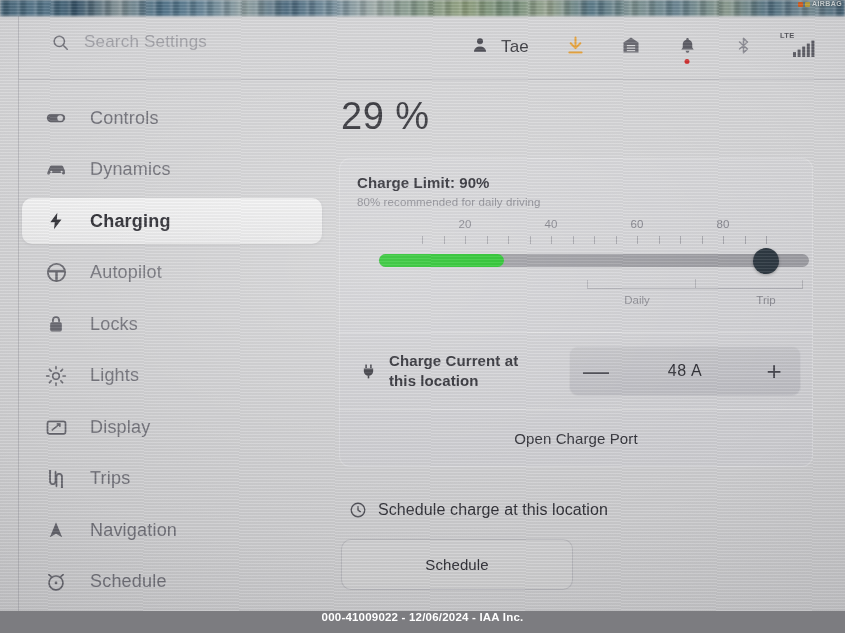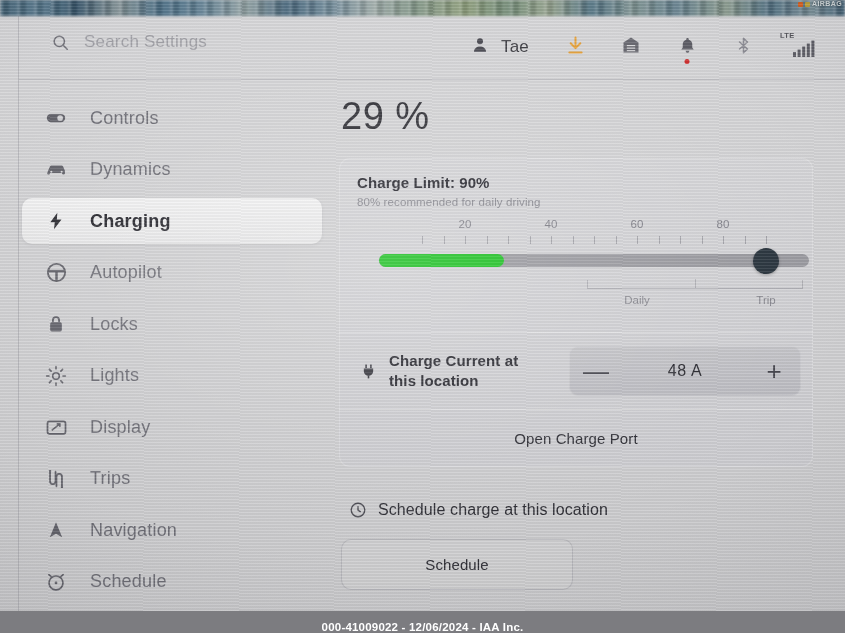--- a/index.html
+++ b/index.html
@@ -418,21 +418,21 @@
     letter-spacing: .1px;
   }
 
   
   .watermark {
     position: absolute;
     left: 0; bottom: 0;
     width: 845px; height: 22px;
     background: #7c7c80;
     display: flex;
-    align-items: flex-end;
+    align-items: flex-start;
     justify-content: center;
     z-index: 60;
   }
   .watermark-text {
     font-size: 11.5px;
     font-weight: bold;
     color: #ffffff;
     letter-spacing: .2px;
   }
 </style>

